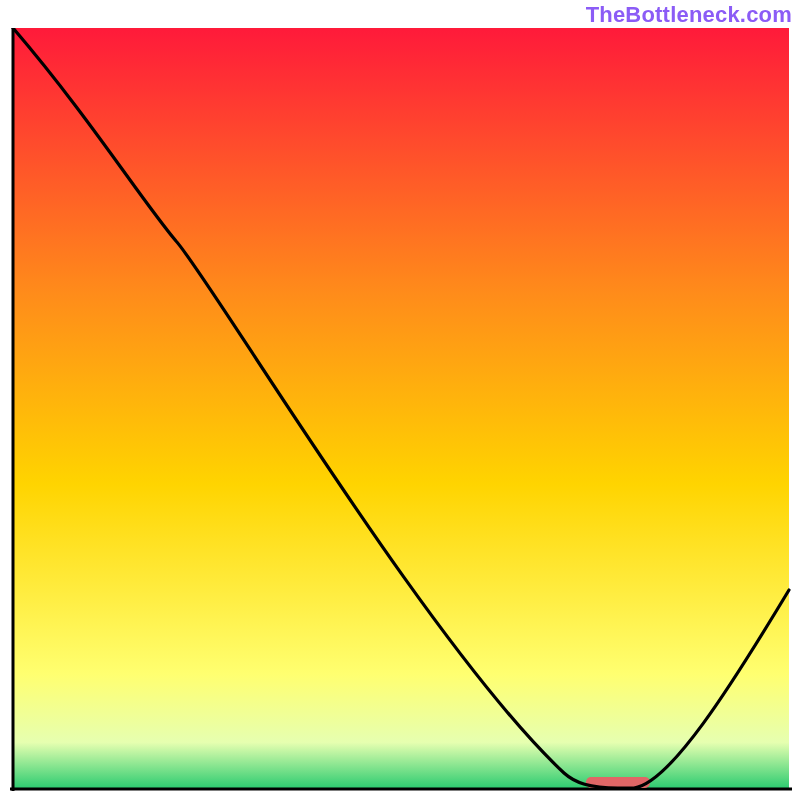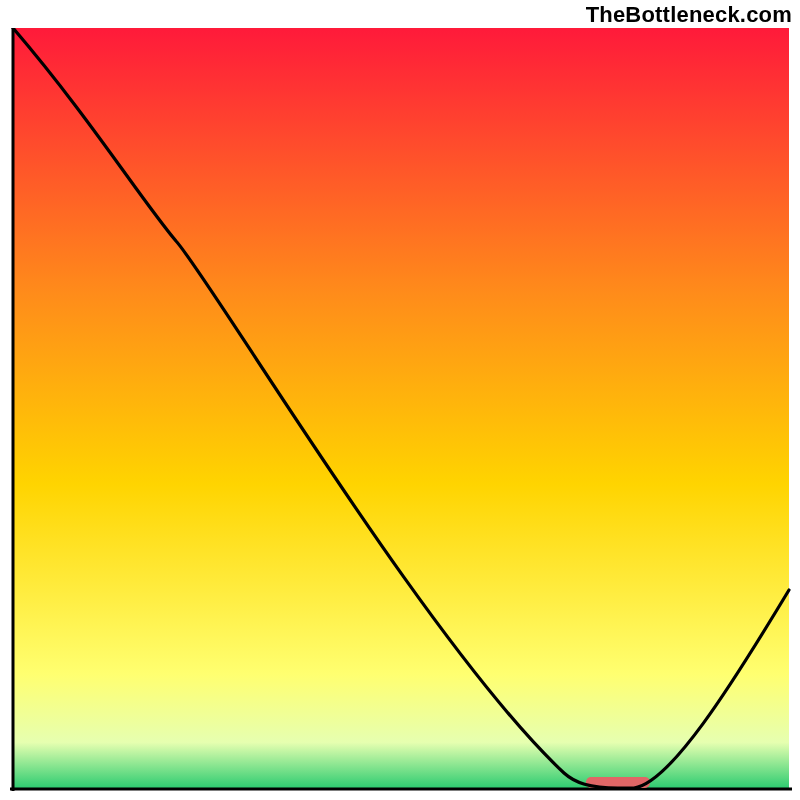--- a/index.html
+++ b/index.html
@@ -15,21 +15,21 @@
     width: 800px;
     height: 800px;
     background: #ffffff;
   }
   .watermark {
     position: absolute;
     top: 2px;
     right: 8px;
     font-size: 22px;
     font-weight: 600;
-    color: #000000;
+    color: #8b5cf6;
     letter-spacing: 0.2px;
     z-index: 5;
   }
   svg.plot {
     position: absolute;
     left: 10px;
     top: 28px;
     
   }
 </style>

